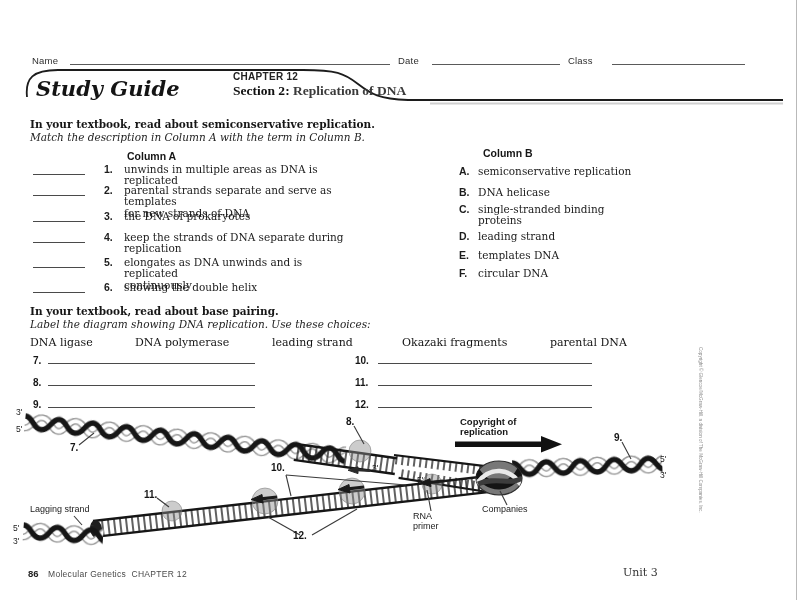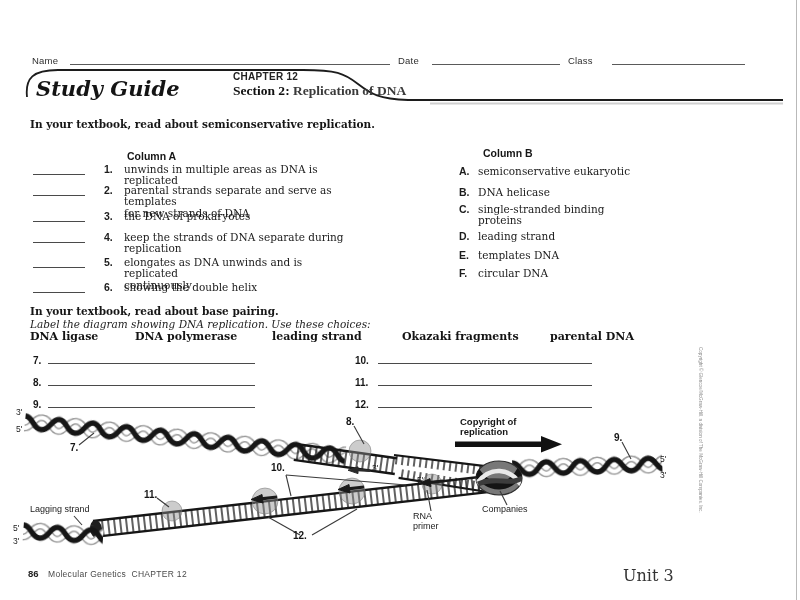--- a/index.html
+++ b/index.html
@@ -20,32 +20,32 @@
   .instr-italic{font-size:10.5px;font-style:italic;color:#222;}
   .col-header{font-size:10.5px;font-weight:bold;color:#161616;}
   
   .rowA,.rowB{position:absolute;}
   .blankA{position:absolute;left:33px;top:1px;width:52px;height:10px;border-bottom:1px solid #4a4a4a;}
   .numA{position:absolute;left:104px;top:0;font-size:10.5px;font-weight:bold;}
   .txtA{position:absolute;left:124px;top:0.5px;width:230px;font-size:10.5px;line-height:11.5px;color:#1a1a1a;}
   .letB{position:absolute;left:459px;top:0;font-size:10.5px;font-weight:bold;}
   .txtB{position:absolute;left:478px;top:0.5px;width:185px;font-size:10.5px;line-height:11.5px;color:#1a1a1a;}
   
-  .bank{font-size:11px;font-weight:bold;color:#141414;}
+  .bank{font-size:11px;font-weight:normal;color:#141414;margin-top:6px;}
   .blank-num{font-size:10px;font-weight:bold;color:#161616;}
   .fill-line{border-bottom:1px solid #4a4a4a;height:8px;}
   
   .dlbl{position:absolute;font-size:9px;color:#222;line-height:9.5px;}
   .dnum{font-size:10px;font-weight:bold;color:#161616;}
   .prime{font-size:8.5px;color:#222;}
   .dirlbl{font-size:9.5px;font-weight:600;color:#161616;line-height:10px;}
   
   .foot-num{font-size:9.5px;font-weight:bold;color:#222;}
   .foot-left{font-size:8.5px;color:#4a4a4a;letter-spacing:.3px;}
-  .foot-right{font-family:"DejaVu Serif","Liberation Serif",serif;font-size:16px;color:#333;}
+  .foot-right{font-family:"DejaVu Serif","Liberation Serif",serif;font-size:11px;color:#333;}
   .copyright{font-size:4.6px;color:#8a8a8a;transform:rotate(90deg);transform-origin:0 0;white-space:nowrap;}
   .edge-line{width:1px;height:600px;background:#b9b9b9;}
 </style>
 </head>
 <body>
 
 <div class="page">
 
   <span class="abs hdr-label" style="left:32px;top:55px">Name</span>
   <div class="abs hdr-line" style="left:70px;top:54px;width:320px"></div>
@@ -56,20 +56,21 @@
 
   <svg class="abs" style="left:0;top:0" width="800" height="115">
     <path d="M27,97 C25,78 33,70 58,70 L303,70 C336,70 344,73 358,84 C371,94 379,99 408,100 L783,100" fill="none" stroke="#1c1c1c" stroke-width="1.8"></path>
     <line x1="430" y1="103.5" x2="783" y2="103.5" stroke="#cfcfcf" stroke-width="2.2"></line>
   </svg>
   <span class="abs serif study-guide" style="left:36px;top:76px">Study Guide</span>
   <span class="abs chapter" style="left:233px;top:71px">CHAPTER 12</span>
   <div class="abs section-line" style="left:233px;top:83px"><span>Section 2</span><span>: </span><span class="section-rest">Replication of DNA</span></div>
 
   <span class="abs serif instr-bold" style="left:30px;top:118px">In your textbook, read about semiconservative replication.</span>
+  <span class="abs serif instr-italic" style="left:30px;top:130.5px">Match the description in Column A with the term in Column B.</span>
   <span class="abs col-header" style="left:127px;top:150px">Column A</span>
   <span class="abs col-header" style="left:483px;top:147px">Column B</span>
 
   <div class="rowA" style="top:163px">
     <span class="blankA"></span>
     <span class="numA">1.</span>
     <span class="txtA serif"><span>unwinds in multiple areas as DNA is replicated</span><br><span></span></span>
   </div>
   <div class="rowA" style="top:184px">
     <span class="blankA"></span>
@@ -92,21 +93,21 @@
     <span class="txtA serif"><span>elongates as DNA unwinds and is replicated</span><br><span>continuously</span></span>
   </div>
   <div class="rowA" style="top:281px">
     <span class="blankA"></span>
     <span class="numA">6.</span>
     <span class="txtA serif"><span>showing the double helix</span><br><span></span></span>
   </div>
 
   <div class="rowB" style="top:165px">
     <span class="letB">A.</span>
-    <span class="txtB serif"><span>semiconservative eukaryotic</span><br><span></span></span>
+    <span class="txtB serif"><span>semiconservative replication</span><br><span></span></span>
   </div>
   <div class="rowB" style="top:186px">
     <span class="letB">B.</span>
     <span class="txtB serif"><span>DNA helicase</span><br><span></span></span>
   </div>
   <div class="rowB" style="top:203px">
     <span class="letB">C.</span>
     <span class="txtB serif"><span>single-stranded binding</span><br><span>proteins</span></span>
   </div>
   <div class="rowB" style="top:230px">

